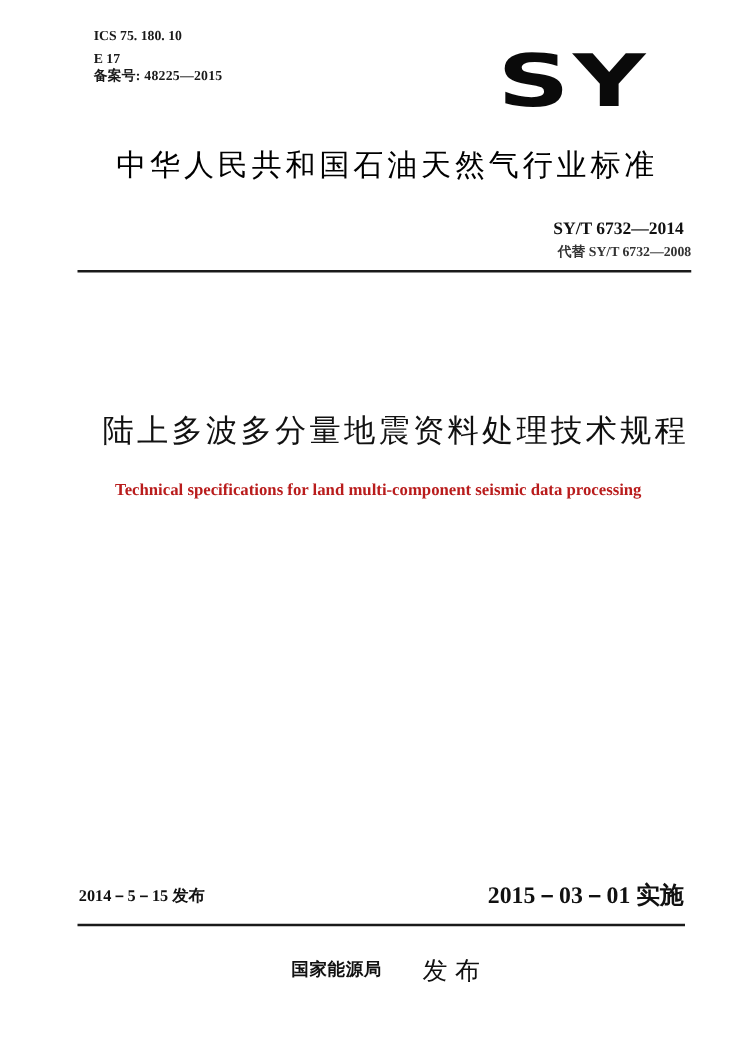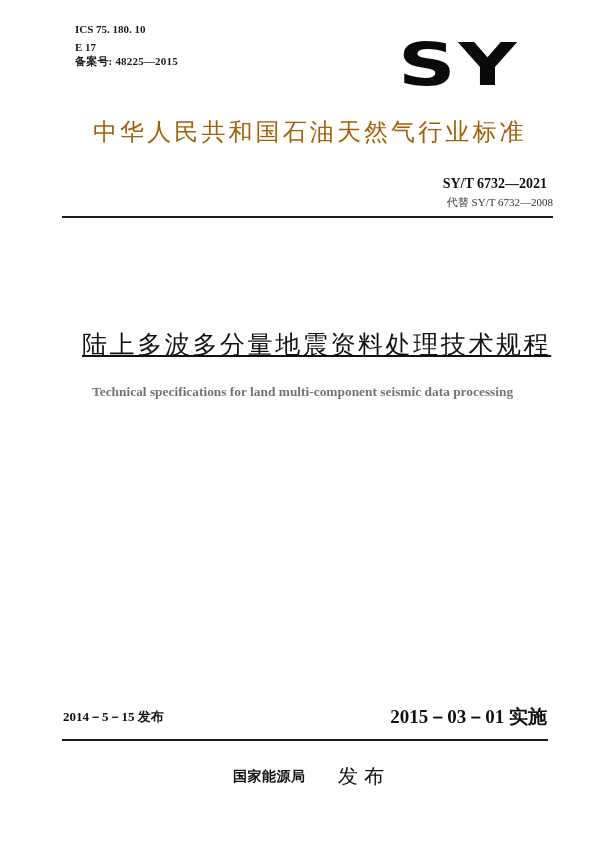--- a/index.html
+++ b/index.html
@@ -42,68 +42,68 @@
       transform-origin: left top;
     }
 
     .header-title {
       left: 93px;
       top: 117px;
       font-family: "DejaVu Sans", sans-serif;
       font-size: 24px;
       line-height: 30px;
       letter-spacing: 3.1px;
-      color: #a16207;
+      color: #000000;
     }
 
     .std-number {
       right: 53px;
       top: 176px;
       font-family: "Liberation Serif", serif;
       font-weight: bold;
       font-size: 14px;
       line-height: 16px;
       text-align: right;
     }
     .std-replace {
       right: 47px;
       top: 196px;
       font-family: "Liberation Serif", serif;
       font-size: 11px;
       line-height: 13px;
       color: #333;
       text-align: right;
+      font-weight: bold;
     }
 
     .rule-top {
       left: 62px;
       top: 216px;
       width: 491px;
       height: 2px;
       background: #1a1a1a;
     }
 
     .doc-title-cn {
       left: 82px;
       top: 329px;
       font-family: "DejaVu Sans", sans-serif;
       font-size: 25px;
       line-height: 32px;
       letter-spacing: 2.6px;
       color: #111;
-      text-decoration: underline;
     }
     .doc-title-en {
       left: 92px;
       top: 383px;
       font-family: "Liberation Serif", serif;
       font-weight: bold;
       font-size: 13.4px;
       line-height: 18px;
-      color: #737373;
+      color: #b91c1c;
     }
 
     .date-issue {
       left: 63px;
       top: 709px;
       font-family: "Liberation Serif", serif;
       font-weight: bold;
       font-size: 13px;
       line-height: 16px;
     }
@@ -146,21 +146,21 @@
 <body>
 
 <div class="abs meta-line meta-ics">ICS 75. 180. 10</div>
 <div class="abs meta-line meta-e">E 17</div>
 <div class="abs meta-line meta-rec">备案号: 48225—2015</div>
 
 <div class="abs logo-sy">SY</div>
 
 <div class="abs header-title">中华人民共和国石油天然气行业标准</div>
 
-<div class="abs std-number">SY/T 6732—2021</div>
+<div class="abs std-number">SY/T 6732—2014</div>
 <div class="abs std-replace">代替 SY/T 6732—2008</div>
 
 <div class="abs rule-top"></div>
 
 <div class="abs doc-title-cn">陆上多波多分量地震资料处理技术规程</div>
 <div class="abs doc-title-en">Technical specifications for land multi-component seismic data processing</div>
 
 <div class="abs date-issue">2014－5－15 发布</div>
 <div class="abs date-impl">2015－03－01 实施</div>
 

